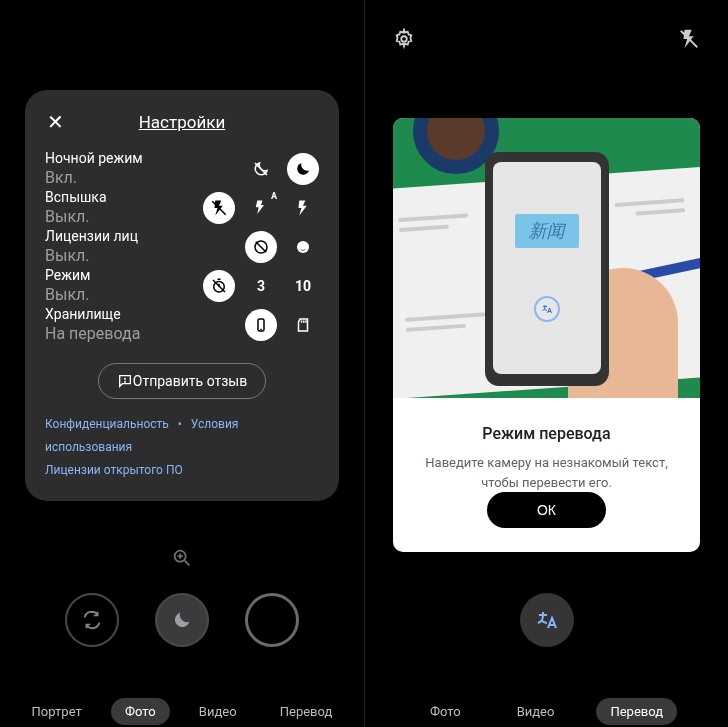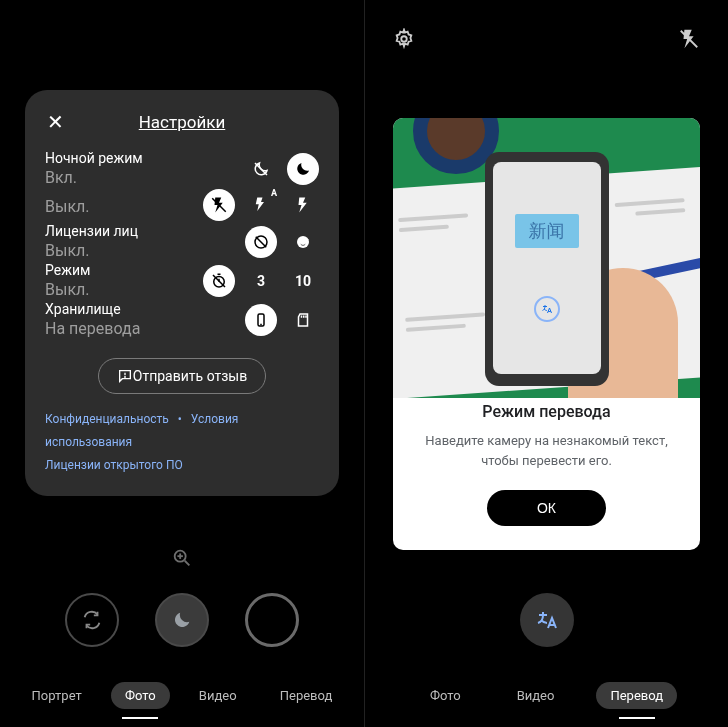--- a/index.html
+++ b/index.html
@@ -109,21 +109,21 @@
     border-radius: 50%;
     border: 2.5px solid #4a4a4a;
     display: flex; align-items: center; justify-content: center;
     background: transparent;
   }
   .mode-btn.active { background: #3b3b3b; }
   .mode-btn.shutter { border: 3px solid #6a6a6a; }
 
   .tabs {
     position: absolute;
-    bottom: 18px;
+    bottom: 2px;
     left: 0; right: 0;
     display: flex;
     justify-content: space-around;
     padding: 0 10px;
   }
   .tab-item {
     font-size: 13px;
     color: #bdbdbd;
     padding: 6px 14px;
     border-radius: 14px;
@@ -184,20 +184,21 @@
     transform: rotate(-4deg);
   }
   .paper-line { position: absolute; height: 4px; background: #ccc; border-radius: 2px; }
   .phone-body {
     position: absolute;
     top: 34px; left: 50%;
     transform: translateX(-50%);
     width: 124px; height: 234px;
     background: #333;
     border-radius: 14px;
+    font-style: italic;
   }
   .phone-scr {
     position: absolute;
     top: 10px; left: 8px; right: 8px; bottom: 12px;
     background: #e6e6e6;
     border-radius: 8px;
     display: flex; flex-direction: column; align-items: center; justify-content: center;
   }
   .cn-label {
     background: #79c4e8;
@@ -223,25 +224,25 @@
   }
   .pen {
     position: absolute;
     right: -18px; top: 148px;
     width: 110px; height: 10px;
     background: #2a4aa8;
     transform: rotate(-12deg);
     border-radius: 5px;
   }
   .modal-body {
-    padding: 4px 22px 24px;
+    padding: 26px 22px 24px;
     text-align: center;
   }
   .modal-title { font-size: 16px; font-weight: 500; color: #202124; margin-bottom: 10px; }
-  .modal-text { font-size: 13px; color: #5f6368; line-height: 1.5; margin-bottom: 20px; }
+  .modal-text { font-size: 13px; color: #5f6368; line-height: 1.5; }
   .ok-btn {
     background: #000000;
     color: #fff;
     border: none;
     border-radius: 30px;
     padding: 10px 50px;
     font-size: 14px;
     font-weight: 500;
   }
 
@@ -282,20 +283,21 @@
         <span class="ic-circle ic-light">
           <svg viewBox="0 0 24 24" fill="#000">
               <path d="M20 14a8 8 0 0 1-10-10 8 8 0 1 0 10 10z"></path>
             </svg>
         </span>
       </div>
     </div>
 
     <div class="sp-row">
       <div class="sp-row-labels">
+        <div class="sp-row-label">Вспышка</div>
         <div class="sp-row-sub">Выкл.</div>
       </div>
       <div class="sp-icons">
         <span class="ic-circle ic-light">
           <svg viewBox="0 0 24 24" fill="#000">
               <path d="M7 2h8l-3 7h5l-10 13 3-10H6z"></path>
               <line x1="3" y1="3" x2="21" y2="21" stroke="#000" stroke-width="2"></line>
             </svg>
         </span>
         <span class="ic-circle ic-dark" style="position:relative">

